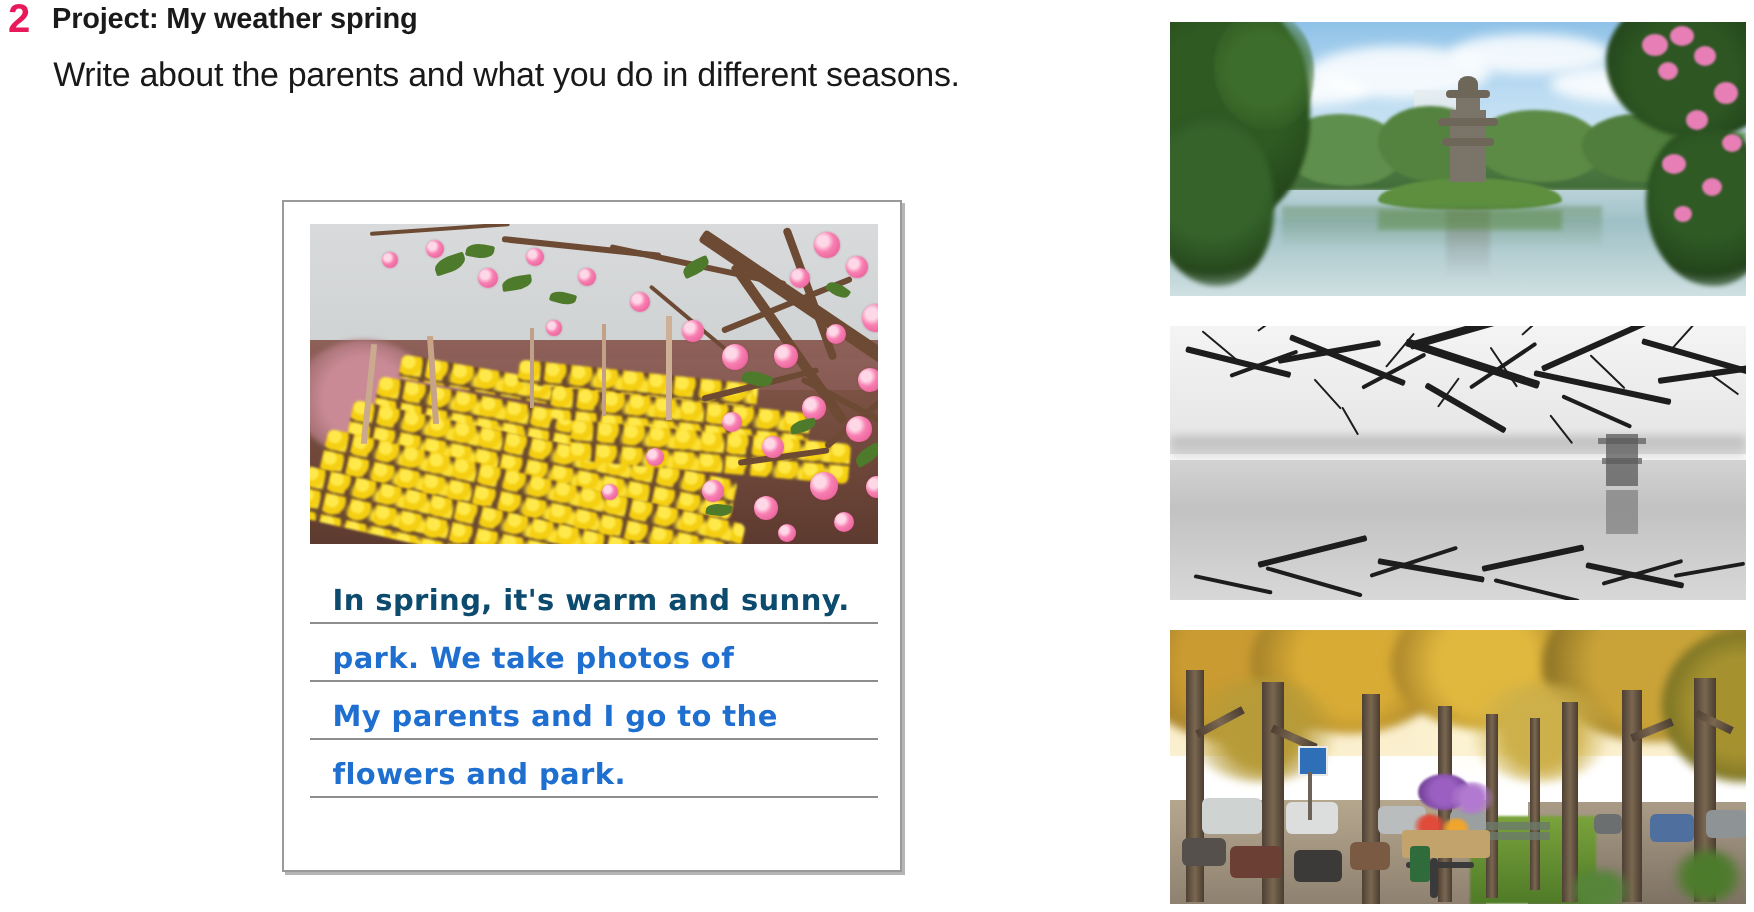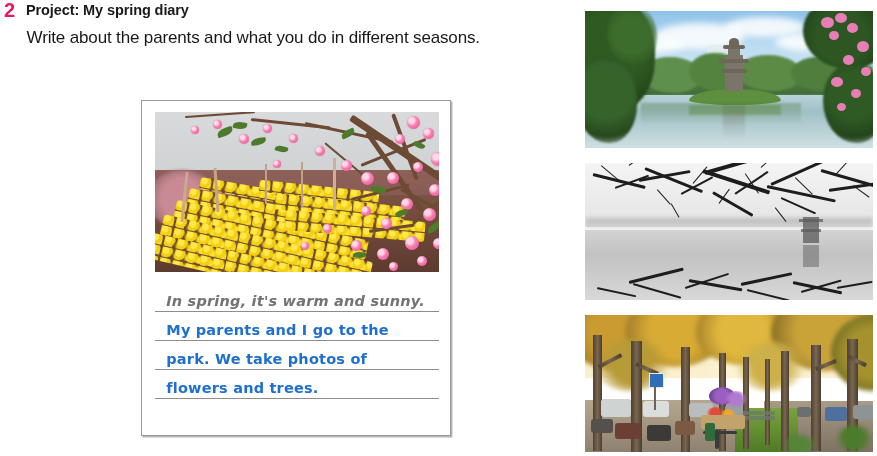--- a/index.html
+++ b/index.html
@@ -118,21 +118,21 @@
   .au-sign{position:absolute;background:#2f6fb8;border:1px solid #e8e8e8;}
   .au-flowers{position:absolute;border-radius:50%;filter:blur(.6px);}
   .au-bike{position:absolute;background:#3a3a3a;border-radius:2px;}
 </style>
 </head>
 <body>
 
 <div id="exercise-header">
   <div class="ex-row">
     <div class="ex-number" style="color: rgb(232, 25, 91);">2</div>
-    <div class="ex-title">Project: My spring diary</div>
+    <div class="ex-title">Project: My weather spring</div>
   </div>
   <div class="ex-body">
     <span class="ln"> Write about the parents and what you do in different seasons.</span>
   </div>
 </div>
 
 <div id="diary-card">
 
   <div id="diary-photo">
     <div class="pl spring-sky"></div>
@@ -206,33 +206,33 @@
     <div class="leaf" style="left:186px;top:18px;width:14px;height:7px;transform:rotate(-24deg);"></div>
     <div class="leaf" style="left:216px;top:74px;width:15px;height:7px;transform:rotate(20deg);"></div>
     <div class="leaf" style="left:240px;top:98px;width:13px;height:6px;transform:rotate(-12deg);"></div>
     <div class="leaf" style="left:258px;top:30px;width:12px;height:6px;transform:rotate(34deg);"></div>
     <div class="leaf" style="left:272px;top:112px;width:14px;height:7px;transform:rotate(-30deg);"></div>
     <div class="leaf" style="left:198px;top:140px;width:13px;height:6px;transform:rotate(8deg);"></div>
   </div>
 
   <div id="diary-writing">
     <div class="hw-line">
-      <span class="hw-text" style="color: #737373; font-style: italic;"> In spring, it's warm and sunny.</span>
+      <span class="hw-text" style="color: #0c4a6e;"> In spring, it's warm and sunny.</span>
+      <span class="hw-rule"></span>
+    </div>
+    <div class="hw-line">
+      <span class="hw-text" style="color: rgb(31, 111, 208);"> park. We take photos of</span>
       <span class="hw-rule"></span>
     </div>
     <div class="hw-line">
       <span class="hw-text" style="color: rgb(31, 111, 208);"> My parents and I go to the</span>
       <span class="hw-rule"></span>
     </div>
     <div class="hw-line">
-      <span class="hw-text" style="color: rgb(31, 111, 208);"> park. We take photos of</span>
-      <span class="hw-rule"></span>
-    </div>
-    <div class="hw-line">
-      <span class="hw-text" style="color: rgb(31, 111, 208);"> flowers and trees.</span>
+      <span class="hw-text" style="color: rgb(31, 111, 208);"> flowers and park.</span>
       <span class="hw-rule"></span>
     </div>
   </div>
 </div>
 
 <div id="season-strip">
 
   <div class="season-photo">
     <div class="pl sm-sky"></div>
     <div class="sm-cloud" style="left:70px;top:12px;width:90px;height:26px;"></div>

